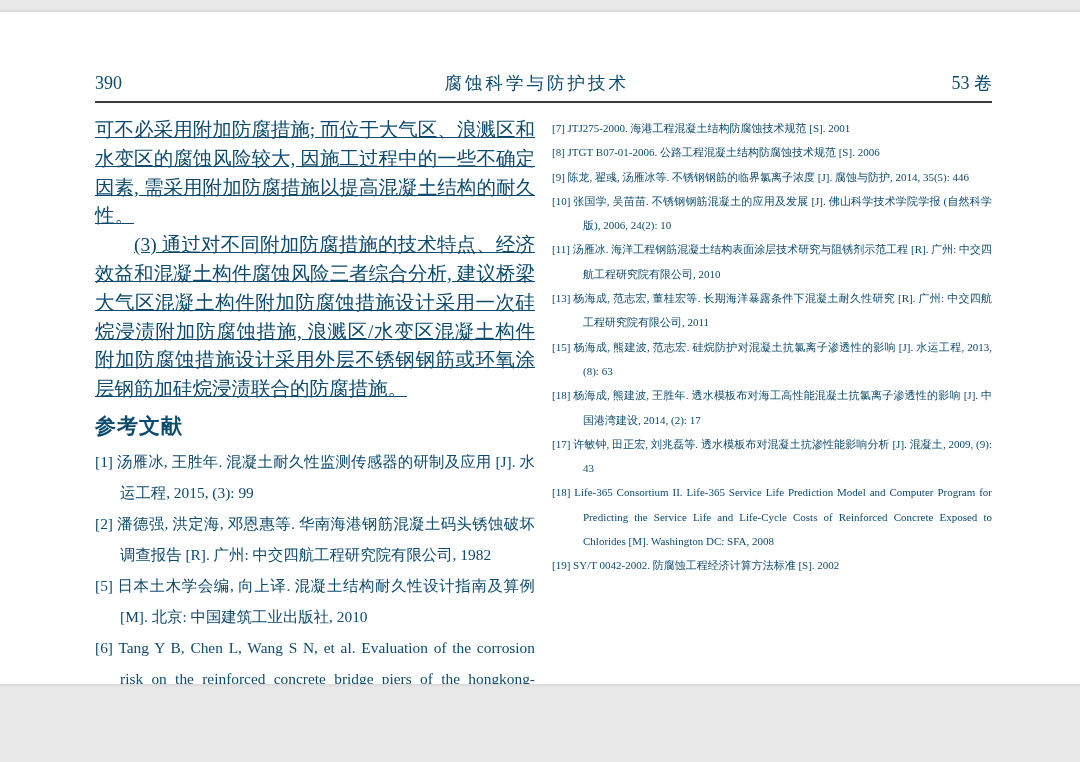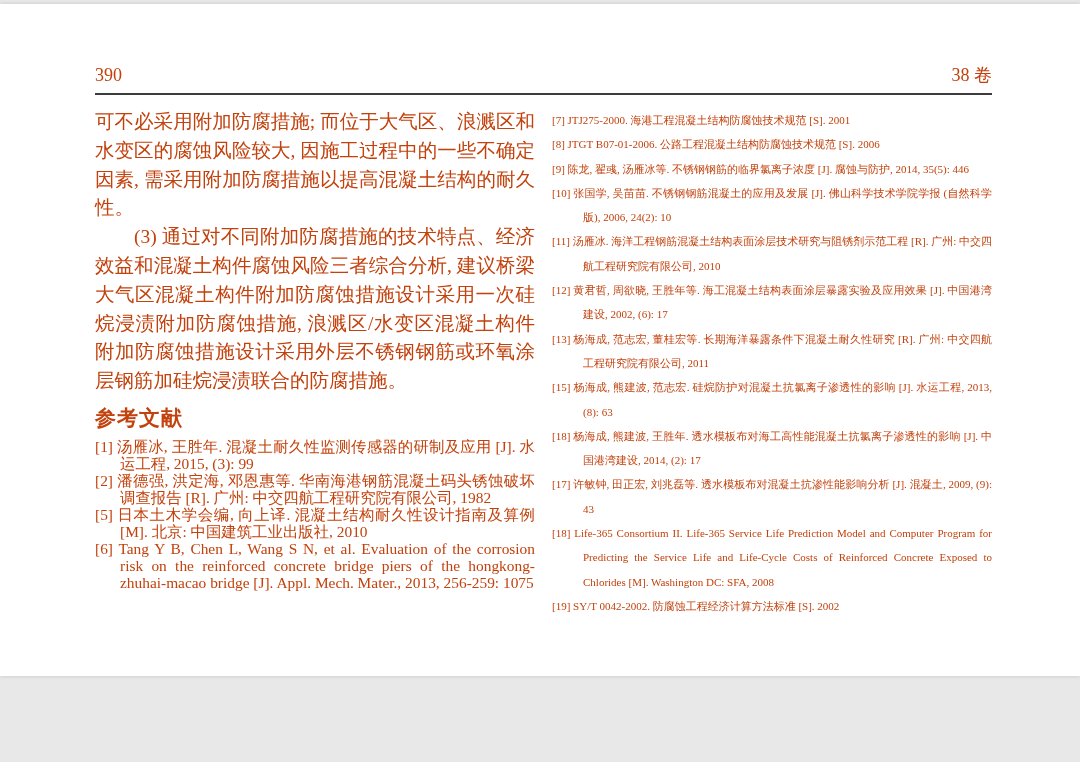--- a/index.html
+++ b/index.html
@@ -1,20 +1,20 @@
 <!DOCTYPE html>
 <html lang="zh"><head>
 <meta charset="utf-8">
 <style>
   html,body { margin:0; padding:0; background:#e8e8e8; }
   .page {
     position:relative; width:1080px; height:672px;
-    background:#ffffff; color:#c2410c;
+    background:#ffffff; color:#0c4a6e;
     font-family:"Liberation Serif","DejaVu Serif",serif;
-    overflow:hidden; margin:4px auto;
+    overflow:hidden; margin:12px auto;
     box-shadow:0 0 4px rgba(0,0,0,.15);
   }
   .running-head {
     position:absolute; top:58px; left:95px; width:897px;
     display:flex; align-items:flex-end; justify-content:space-between;
     font-size:18px; line-height:26px;
   }
   .running-head .journal { letter-spacing:3px; font-size:17.5px; }
   .head-rule {
     position:absolute; top:89px; left:95px; width:897px; height:2px;
@@ -23,51 +23,52 @@
   .columns {
     position:absolute; top:104px; left:95px; width:897px;
     display:flex; gap:17px;
   }
   .col { box-sizing:border-box; }
   .col-left  { width:440px; }
   .col-right { width:440px; }
 
   .body-par {
     margin:0; font-size:19.5px; line-height:28.8px;
-    text-align:justify; text-justify:inter-character;
+    text-align:justify; text-justify:inter-character;text-decoration:underline;
   }
   .indent-first { text-indent:2em; }
 
   .refs-heading {
     font-family:Liberation Sans, sans-serif;
     font-weight:bold; font-size:21px; line-height:26px;
     margin:9px 0 7px 0; letter-spacing:1px;
   }
 
   .ref-list { }
   .col-left  .ref-item {
-    font-size:15.4px; line-height:17px;
+    font-size:15.4px; line-height:31px;
     padding-left:25px; text-indent:-25px;
     text-align:justify; text-justify:inter-character;
   }
   .col-right .ref-item {
     font-size:11px; line-height:24.3px;
     padding-left:31px; text-indent:-31px;
     text-align:justify; text-justify:inter-character;
   }
   .ref-label { white-space:nowrap; }
 </style>
 </head>
 <body>
 
 <div class="page">
 
   <div class="running-head">
     <span>390</span>
-    <span>38 卷</span>
+    <span class="journal">腐蚀科学与防护技术</span>
+    <span>53 卷</span>
   </div>
 
   <div class="head-rule"></div>
 
   <div class="columns">
 
     <div class="col col-left">
       <p class="body-par">可不必采用附加防腐措施; 而位于大气区、浪溅区和水变区的腐蚀风险较大, 因施工过程中的一些不确定因素, 需采用附加防腐措施以提高混凝土结构的耐久性。</p>
       <p class="body-par indent-first">(3) 通过对不同附加防腐措施的技术特点、经济效益和混凝土构件腐蚀风险三者综合分析, 建议桥梁大气区混凝土构件附加防腐蚀措施设计采用一次硅烷浸渍附加防腐蚀措施, 浪溅区/水变区混凝土构件附加防腐蚀措施设计采用外层不锈钢钢筋或环氧涂层钢筋加硅烷浸渍联合的防腐措施。</p>
       <div class="refs-heading">参考文献</div>
@@ -79,21 +80,20 @@
         </div>
     </div>
 
     <div class="col col-right">
       <div class="ref-list">
           <div class="ref-item"><span class="ref-label">[7]</span> <span>JTJ275-2000. 海港工程混凝土结构防腐蚀技术规范 [S]. 2001</span></div>
           <div class="ref-item"><span class="ref-label">[8]</span> <span>JTGT B07-01-2006. 公路工程混凝土结构防腐蚀技术规范 [S]. 2006</span></div>
           <div class="ref-item"><span class="ref-label">[9]</span> <span>陈龙, 翟彧, 汤雁冰等. 不锈钢钢筋的临界氯离子浓度 [J]. 腐蚀与防护, 2014, 35(5): 446</span></div>
           <div class="ref-item"><span class="ref-label">[10]</span> <span>张国学, 吴苗苗. 不锈钢钢筋混凝土的应用及发展 [J]. 佛山科学技术学院学报 (自然科学版), 2006, 24(2): 10</span></div>
           <div class="ref-item"><span class="ref-label">[11]</span> <span>汤雁冰. 海洋工程钢筋混凝土结构表面涂层技术研究与阻锈剂示范工程 [R]. 广州: 中交四航工程研究院有限公司, 2010</span></div>
-          <div class="ref-item"><span class="ref-label">[12]</span> <span>黄君哲, 周欲晓, 王胜年等. 海工混凝土结构表面涂层暴露实验及应用效果 [J]. 中国港湾建设, 2002, (6): 17</span></div>
           <div class="ref-item"><span class="ref-label">[13]</span> <span>杨海成, 范志宏, 董桂宏等. 长期海洋暴露条件下混凝土耐久性研究 [R]. 广州: 中交四航工程研究院有限公司, 2011</span></div>
           <div class="ref-item"><span class="ref-label">[15]</span> <span>杨海成, 熊建波, 范志宏. 硅烷防护对混凝土抗氯离子渗透性的影响 [J]. 水运工程, 2013, (8): 63</span></div>
           <div class="ref-item"><span class="ref-label">[18]</span> <span>杨海成, 熊建波, 王胜年. 透水模板布对海工高性能混凝土抗氯离子渗透性的影响 [J]. 中国港湾建设, 2014, (2): 17</span></div>
           <div class="ref-item"><span class="ref-label">[17]</span> <span>许敏钟, 田正宏, 刘兆磊等. 透水模板布对混凝土抗渗性能影响分析 [J]. 混凝土, 2009, (9): 43</span></div>
           <div class="ref-item"><span class="ref-label">[18]</span> <span>Life-365 Consortium II. Life-365 Service Life Prediction Model and Computer Program for Predicting the Service Life and Life-Cycle Costs of Reinforced Concrete Exposed to Chlorides [M]. Washington DC: SFA, 2008</span></div>
           <div class="ref-item"><span class="ref-label">[19]</span> <span>SY/T 0042-2002. 防腐蚀工程经济计算方法标准 [S]. 2002</span></div>
         </div>
     </div>
 
   </div>

